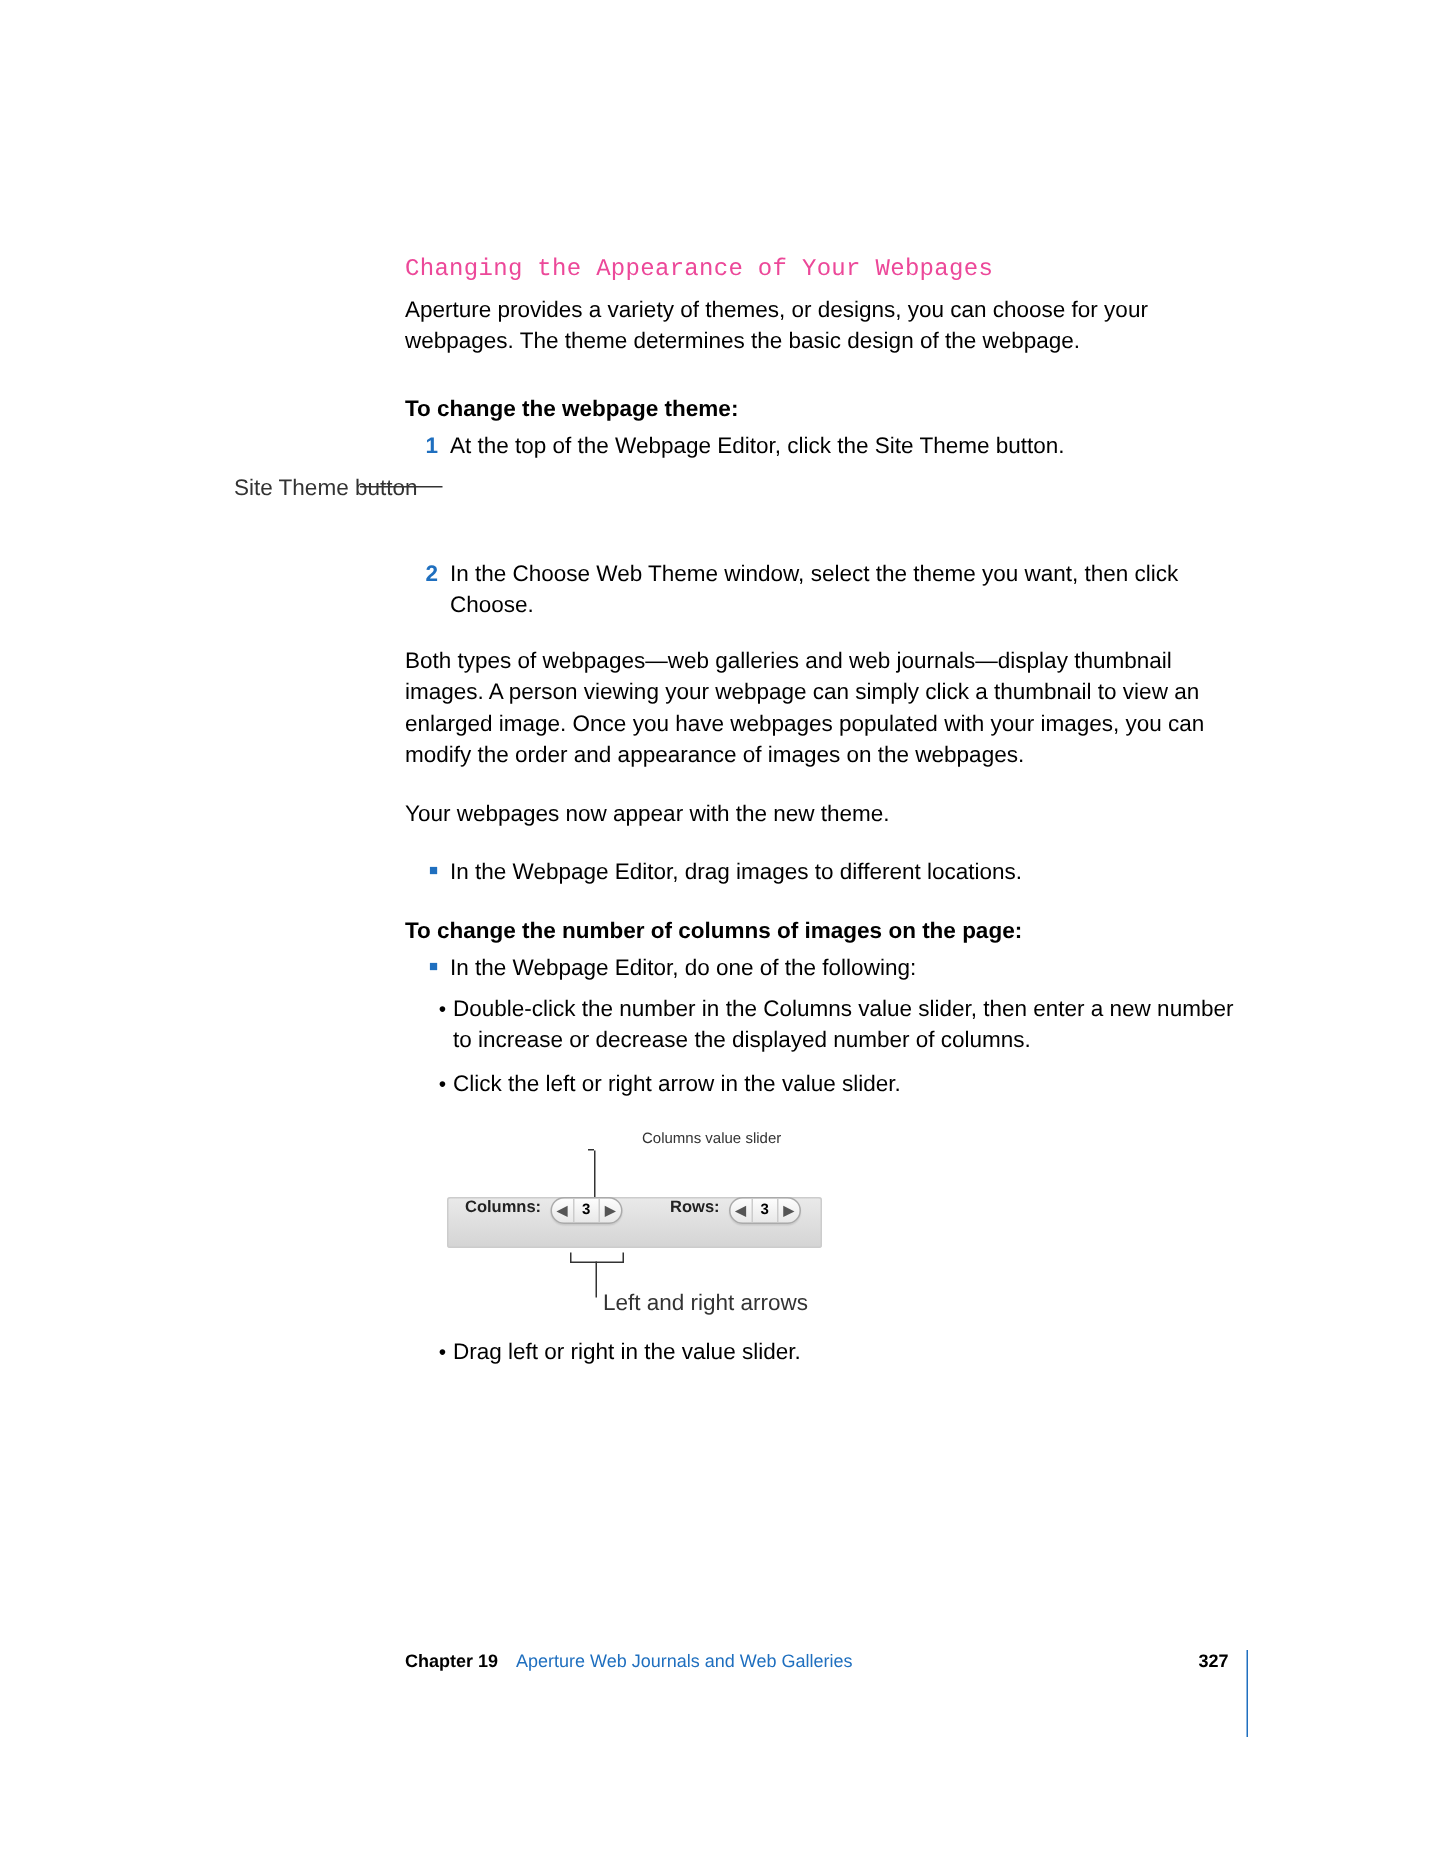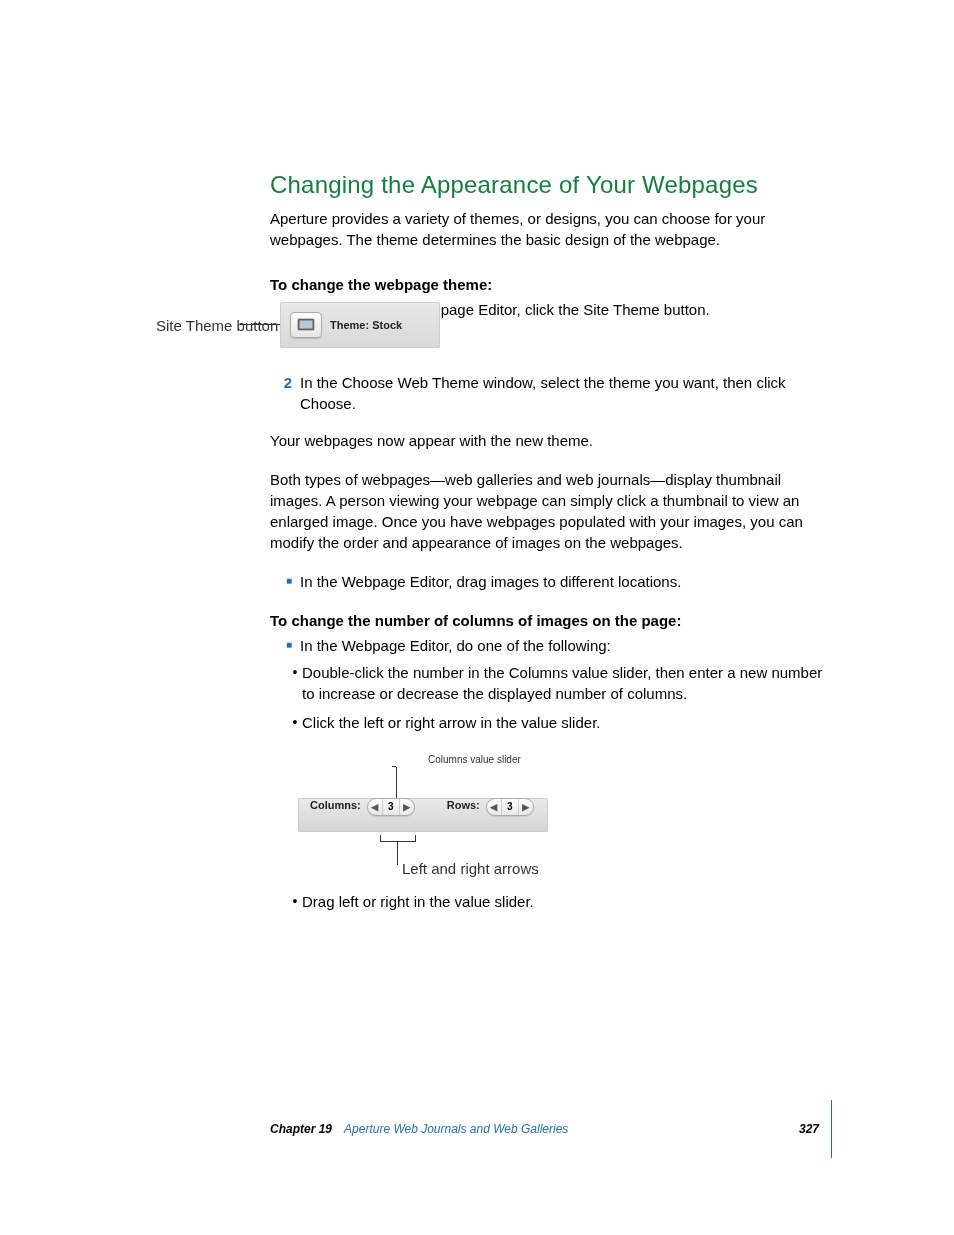--- a/index.html
+++ b/index.html
@@ -18,25 +18,26 @@
   }
   .content {
     position: absolute;
     left: 270px;
     top: 168px;
     width: 565px;
     font-size: 15px;
     line-height: 1.4;
   }
   h2.main-heading {
-    color: #15803d;
+    color: #ec4899;
     font-weight: 400;
-    font-size: 24px;
+    font-size: 16px;
     margin: 0 0 6px 0;
     letter-spacing: 0.2px;
+    font-family: Liberation Mono, monospace;
   }
   .intro { margin: 0 0 24px 0; }
   .bold-lead { font-weight: 700; margin: 0 0 4px 0; }
   .step-row { display: flex; margin: 0 0 16px 0; }
   .step-num {
     width: 22px;
     flex: 0 0 22px;
     text-align: right;
     color: #1f6fbf;
     font-weight: 700;
@@ -165,23 +166,21 @@
   }
   .fig2-spacer { height: 130px; }
 
   
   .footer {
     position: absolute;
     left: 270px;
     right: 110px;
     top: 1100px;
     display: flex;
-    align-items: center;
     font-size: 12px;
-    font-style: italic;
   }
   .footer .chap { font-weight: 700; color: #000; margin-right: 12px; }
   .footer .title { color: #1f6fbf; }
   .footer .spacer { flex: 1; }
   .footer .pnum { color: #000; font-weight: 700; }
   .footer .rule {
     width: 1px; height: 58px; background: #1f6fbf; margin: 0 12px;
   }
 </style>
 </head>
@@ -195,39 +194,28 @@
     <p class="bold-lead">To change the webpage theme:</p>
     <div class="step-row">
       <div class="step-num">1</div>
       <div class="step-text">At the top of the Webpage Editor, click the Site Theme button.</div>
     </div>
   </div>
 
   <div class="callout-left">Site Theme button</div>
   <div class="callout-line1"></div>
 
-  <div class="fig1">
-    <div class="icon-btn">
-      <span>
-        <svg viewBox="0 0 18 14">
-          <rect x="1" y="2" width="16" height="11" rx="1" fill="#6a6a6a" stroke="#444" stroke-width="0.5"></rect>
-          <rect x="2.5" y="3.5" width="13" height="8" fill="#b8c8d4"></rect>
-        </svg>
-      </span>
-    </div>
-    <span class="lbl">Theme: Stock</span>
-  </div>
 
   <div class="after-fig1">
     <div class="step-row">
       <div class="step-num">2</div>
       <div class="step-text">In the Choose Web Theme window, select the theme you want, then click Choose.</div>
     </div>
+    <p class="para">Both types of webpages—web galleries and web journals—display thumbnail images. A person viewing your webpage can simply click a thumbnail to view an enlarged image. Once you have webpages populated with your images, you can modify the order and appearance of images on the webpages.</p>
     <p class="para" style="margin-left:0;">Your webpages now appear with the new theme.</p>
-    <p class="para">Both types of webpages—web galleries and web journals—display thumbnail images. A person viewing your webpage can simply click a thumbnail to view an enlarged image. Once you have webpages populated with your images, you can modify the order and appearance of images on the webpages.</p>
 
     <div class="bullet-row" style="margin-bottom:18px;">
       <div class="sq-bullet">■</div>
       <div class="step-text">In the Webpage Editor, drag images to different locations.</div>
     </div>
 
     <p class="bold-lead">To change the number of columns of images on the page:</p>
     <div class="bullet-row">
       <div class="sq-bullet">■</div>
       <div class="step-text">In the Webpage Editor, do one of the following:</div>

